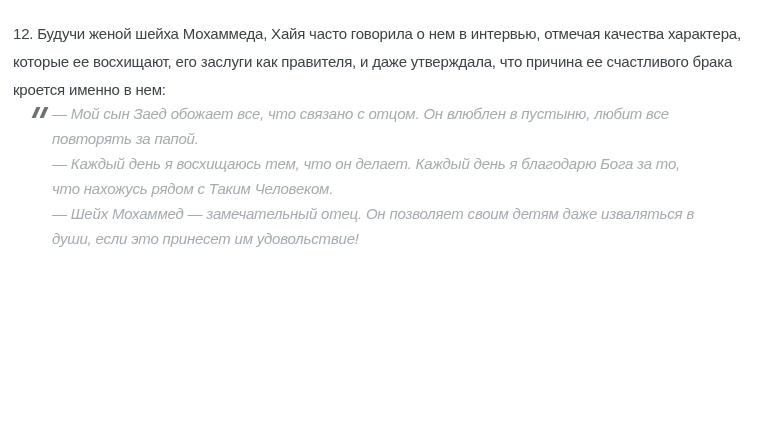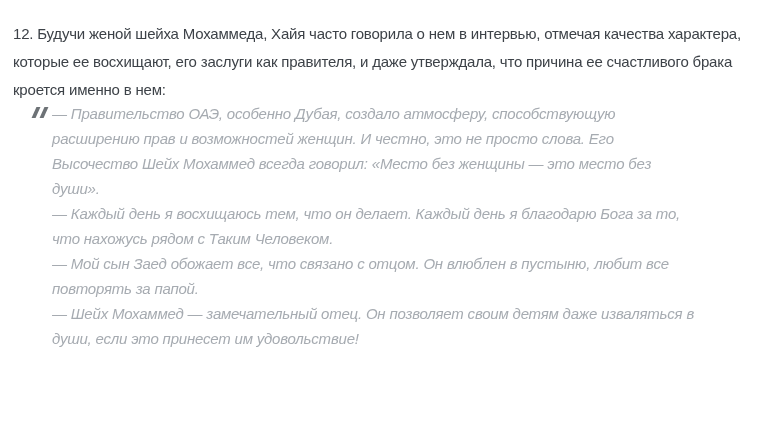--- a/index.html
+++ b/index.html
@@ -67,27 +67,23 @@
 
     <p class="body-p">12. Будучи женой шейха Мохаммеда, Хайя часто говорила о нем в интервью, отмечая качества характера,
 которые ее восхищают, его заслуги как правителя, и даже утверждала, что причина ее счастливого брака
 кроется именно в нем:</p>
 
     <blockquote class="quote-block">
       <span class="quote-icon">
           <i></i>
           <i></i>
         </span>
-      <p class="quote-p">— Правительство ОАЭ, особенно Дубая, создало атмосферу, способствующую
-расширению прав и возможностей женщин. И честно, это не просто слова. Его
-Высочество Шейх Мохаммед всегда говорил: «Место без женщины — это место без
-души».</p>
+      <p class="quote-p">— Мой сын Заед обожает все, что связано с отцом. Он влюблен в пустыню, любит все
+повторять за папой.</p>
       <p class="quote-p">— Каждый день я восхищаюсь тем, что он делает. Каждый день я благодарю Бога за то,
 что нахожусь рядом с Таким Человеком.</p>
-      <p class="quote-p">— Мой сын Заед обожает все, что связано с отцом. Он влюблен в пустыню, любит все
-повторять за папой.</p>
       <p class="quote-p">— Шейх Мохаммед — замечательный отец. Он позволяет своим детям даже изваляться в
 души, если это принесет им удовольствие!</p>
     </blockquote>
 
 
   </div>
 </div>
 
 </body></html>

